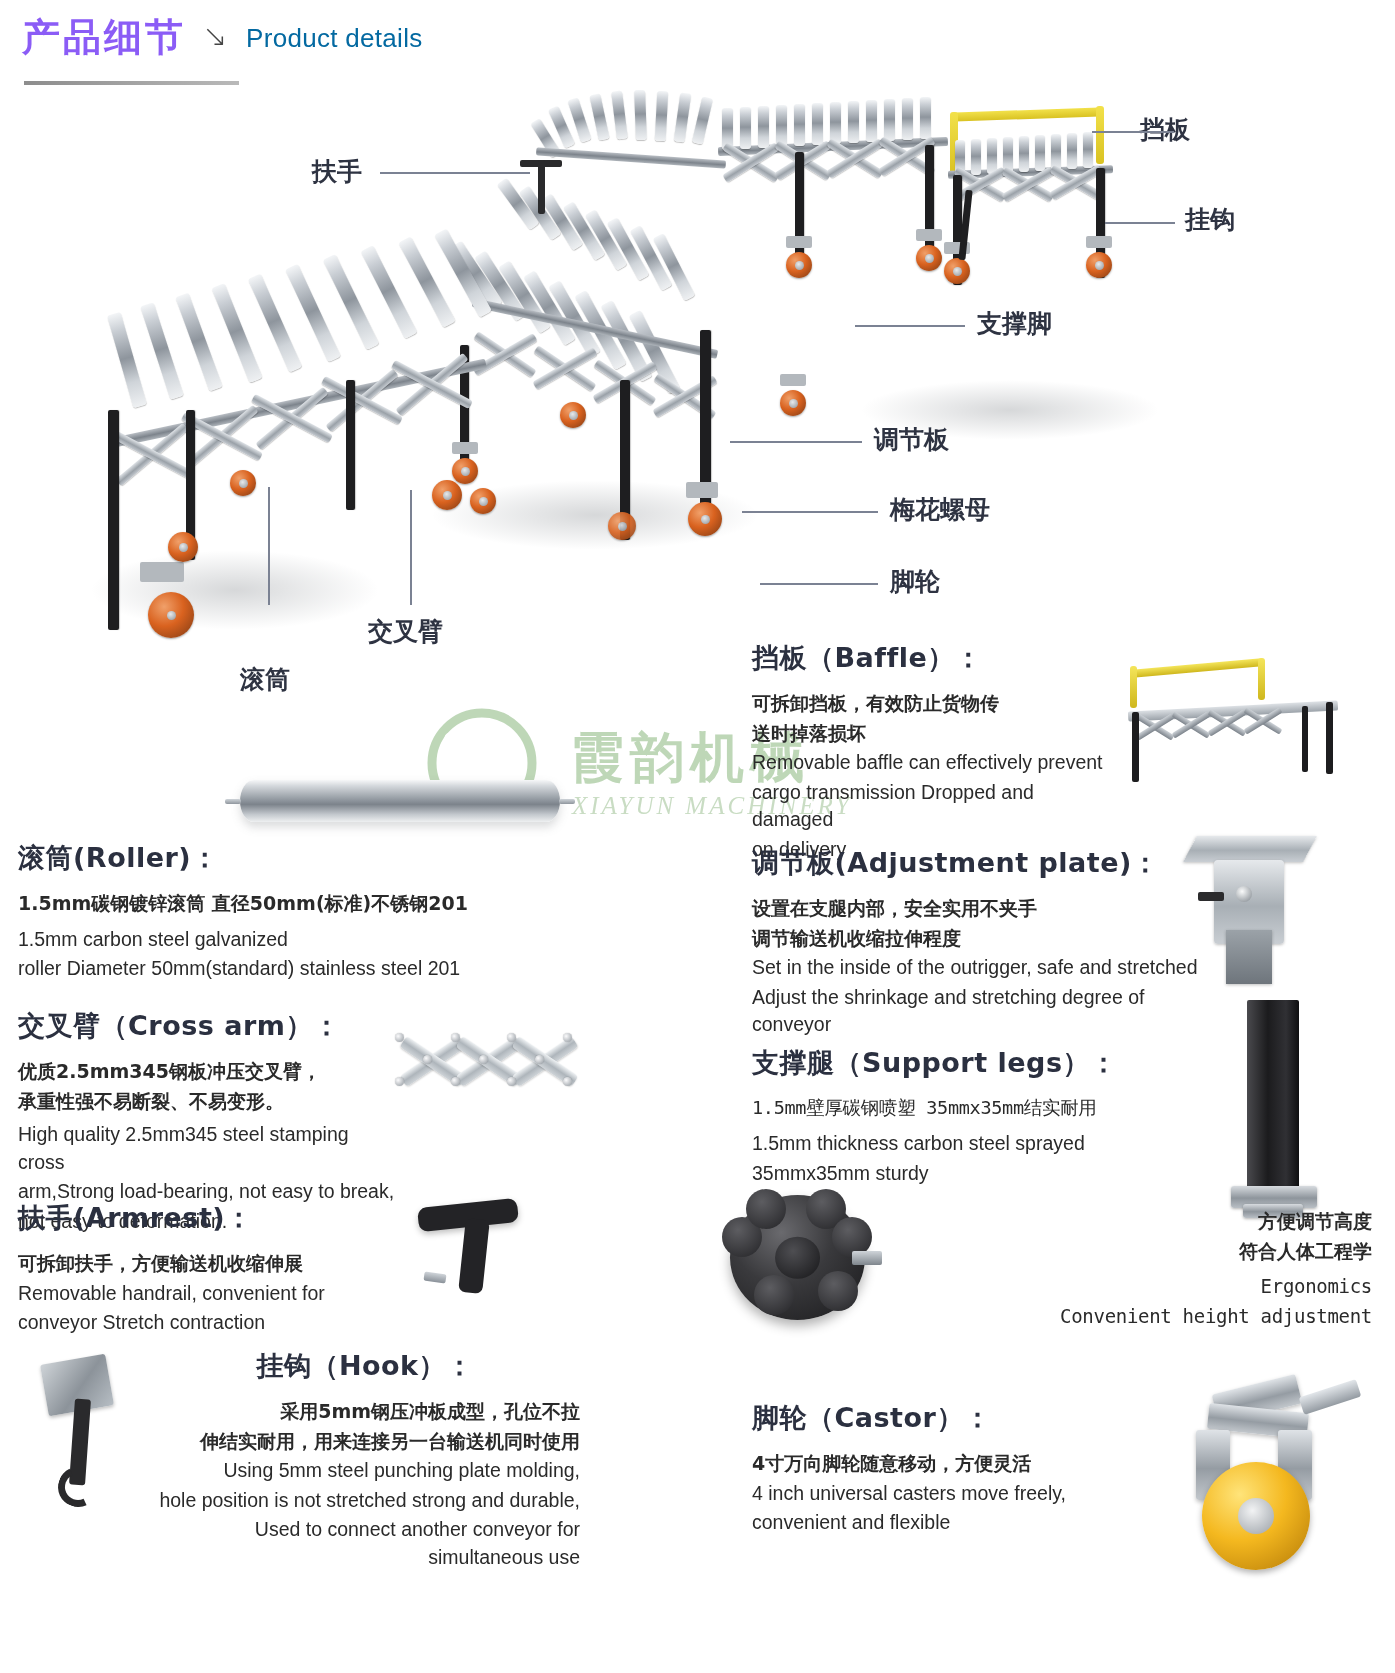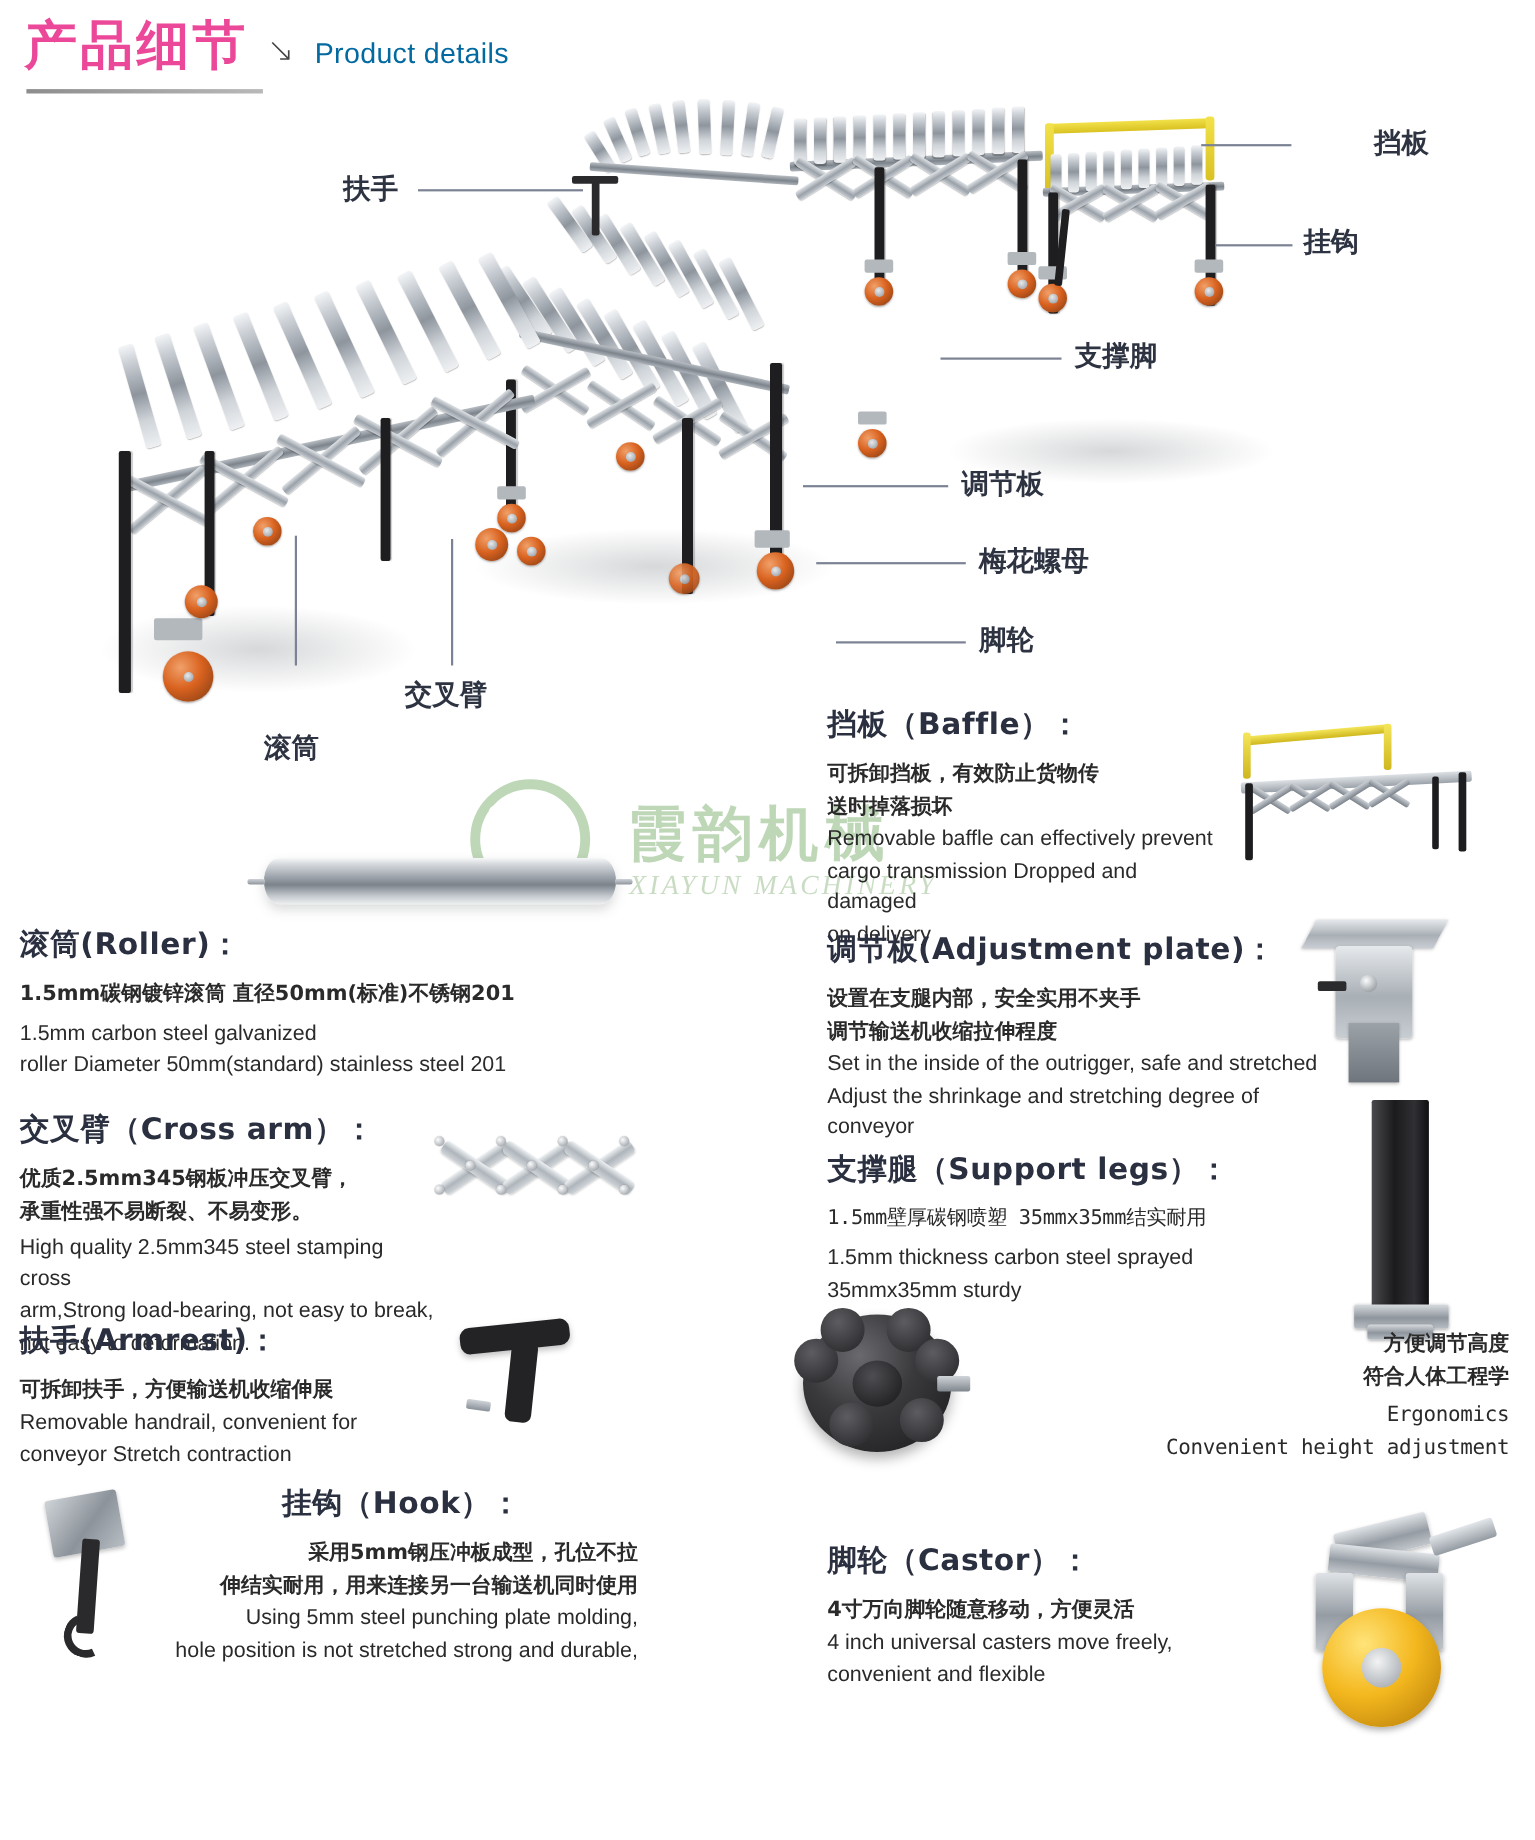--- a/index.html
+++ b/index.html
@@ -7,22 +7,22 @@
   body {
     width: 1395px; height: 1673px;
     position: relative; overflow: hidden;
     font-family: "Liberation Sans", "DejaVu Sans", sans-serif;
     color: #1d1d1d;
   }
 
   
   #header { position: absolute; left: 22px; top: 18px; width: 560px; height: 70px; }
   #header .cn {
-    font-size: 48px; font-weight: 700; letter-spacing: 3px;
-    color: #ec4899; line-height: 1; display: inline-block; vertical-align: bottom;
+    font-size: 38px; font-weight: 700; letter-spacing: 3px;
+    color: #8b5cf6; line-height: 1; display: inline-block; vertical-align: bottom;
   }
   #header .arrow {
     display: inline-block; vertical-align: bottom; margin-left: 12px;
     margin-bottom: 3px; color: #444; font-size: 30px; font-weight: 300;
   }
   #header .en {
     display: inline-block; vertical-align: bottom; margin-left: 14px;
     margin-bottom: 2px; font-size: 26px; color: #0369a1; letter-spacing: .3px;
   }
   #header .rule {
@@ -412,21 +412,21 @@
   <div style="position:absolute;left:520px;top:80px;width:42px;height:7px;background:#2a2a2c;border-radius:2px;"></div>
   <div style="position:absolute;left:538px;top:80px;width:7px;height:54px;background:#2a2a2c;border-radius:2px;"></div>
 </div>
 
 <div class="callout">
   <span class="lbl" style="left:312px;top:155px;">扶手</span>
   <span class="leader h" style="left:380px;top:172px;width:150px;"></span>
 </div>
 
 <div class="callout">
-  <span class="lbl" style="left:1249px;top:113px;">挡板</span>
+  <span class="lbl" style="left:1140px;top:113px;">挡板</span>
   <span class="leader h" style="left:1092px;top:131px;width:82px;"></span>
 </div>
 
 <div class="callout">
   <span class="lbl" style="left:1185px;top:203px;">挂钩</span>
   <span class="leader h" style="left:1105px;top:222px;width:70px;"></span>
 </div>
 
 <div class="callout">
   <span class="lbl" style="left:977px;top:307px;">支撑脚</span>
@@ -516,20 +516,21 @@
   <div class="stem" style="left:52px;top:24px;width:24px;height:74px;transform:rotate(6deg);"></div>
   <div class="tip" style="left:14px;top:78px;width:22px;height:9px;transform:rotate(8deg);"></div>
 </div>
 
 <div class="spec right-align" style="left:150px;top:1348px;width:430px;">
   <h3 style="text-align:center;">挂钩（Hook）：</h3>
   <p class="cnline">采用5mm钢压冲板成型，孔位不拉</p>
   <p class="cnline">伸结实耐用，用来连接另一台输送机同时使用</p>
   <p class="en">Using 5mm steel punching plate molding,</p>
   <p class="en">hole position is not stretched strong and durable,</p>
+  <p class="en">Used to connect another conveyor for simultaneous use</p>
 </div>
 <div class="thumb thumb-hook" style="left:30px;top:1355px;width:120px;height:180px;">
   <div class="plate" style="left:14px;top:4px;width:66px;height:52px;transform:rotate(-10deg);"></div>
   <div class="shank" style="left:42px;top:44px;width:16px;height:86px;transform:rotate(4deg);"></div>
   <div class="curl" style="left:28px;top:112px;width:40px;height:40px;transform:rotate(20deg);"></div>
 </div>
 
 <div class="spec" style="left:752px;top:640px;width:360px;">
   <h3>挡板（Baffle）：</h3>
   <p class="cnline">可拆卸挡板，有效防止货物传</p>

